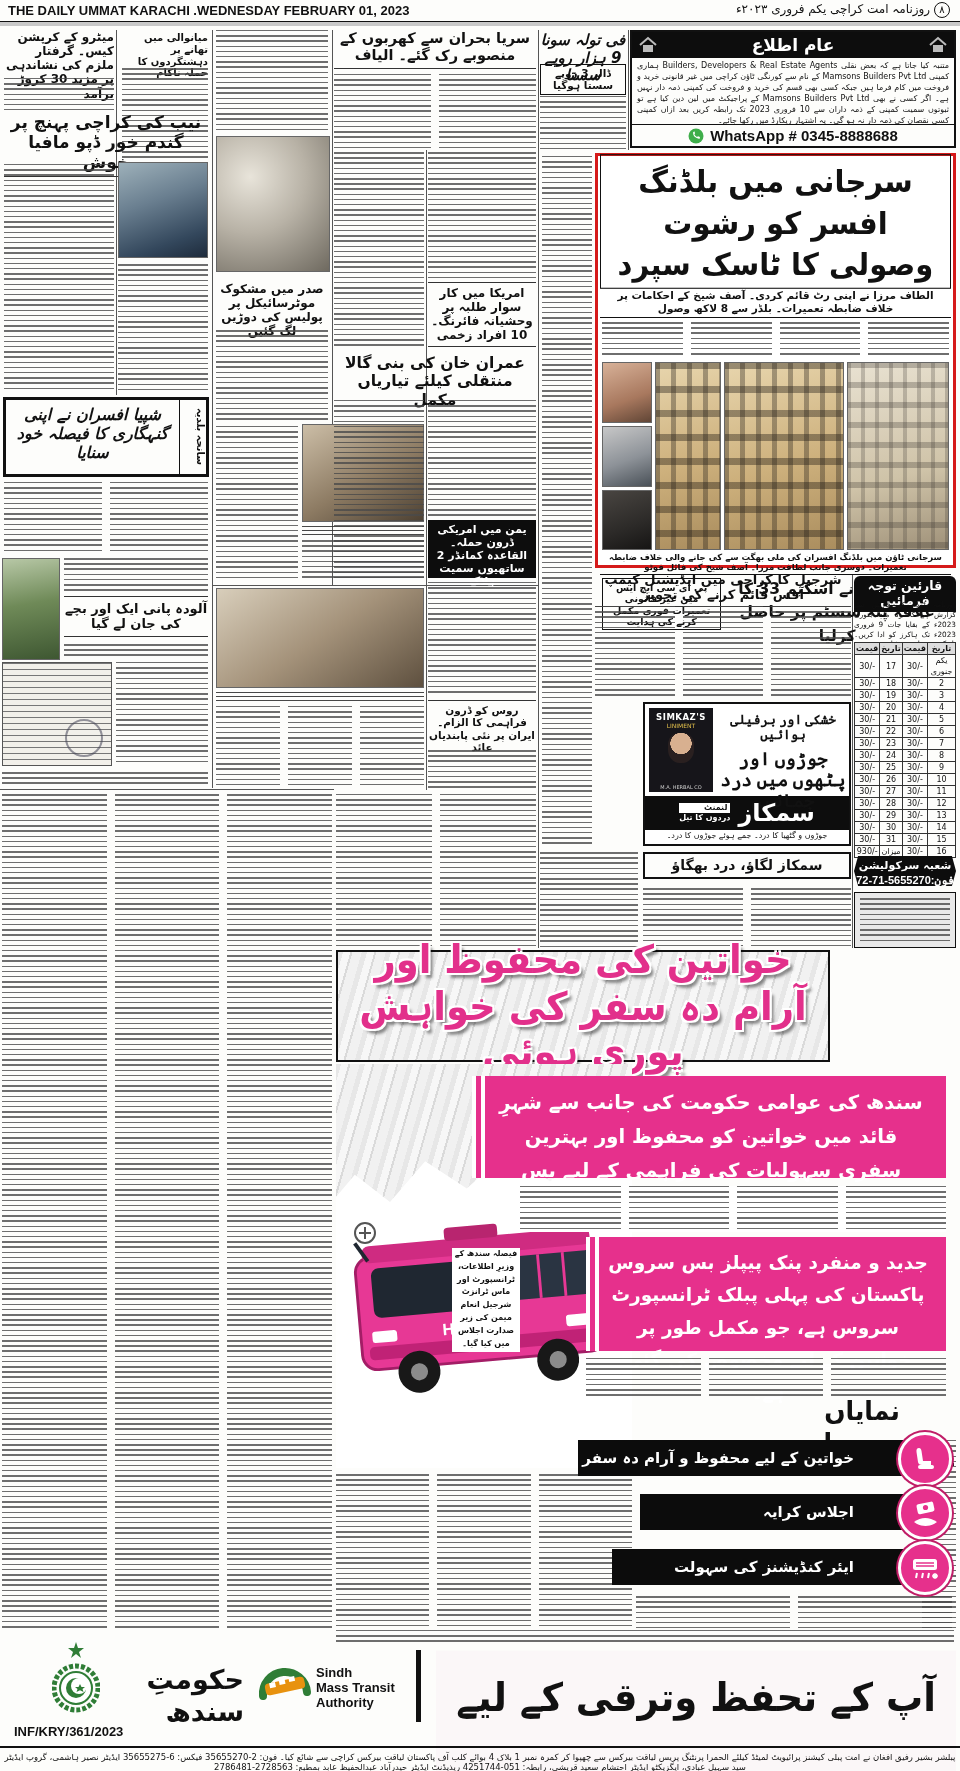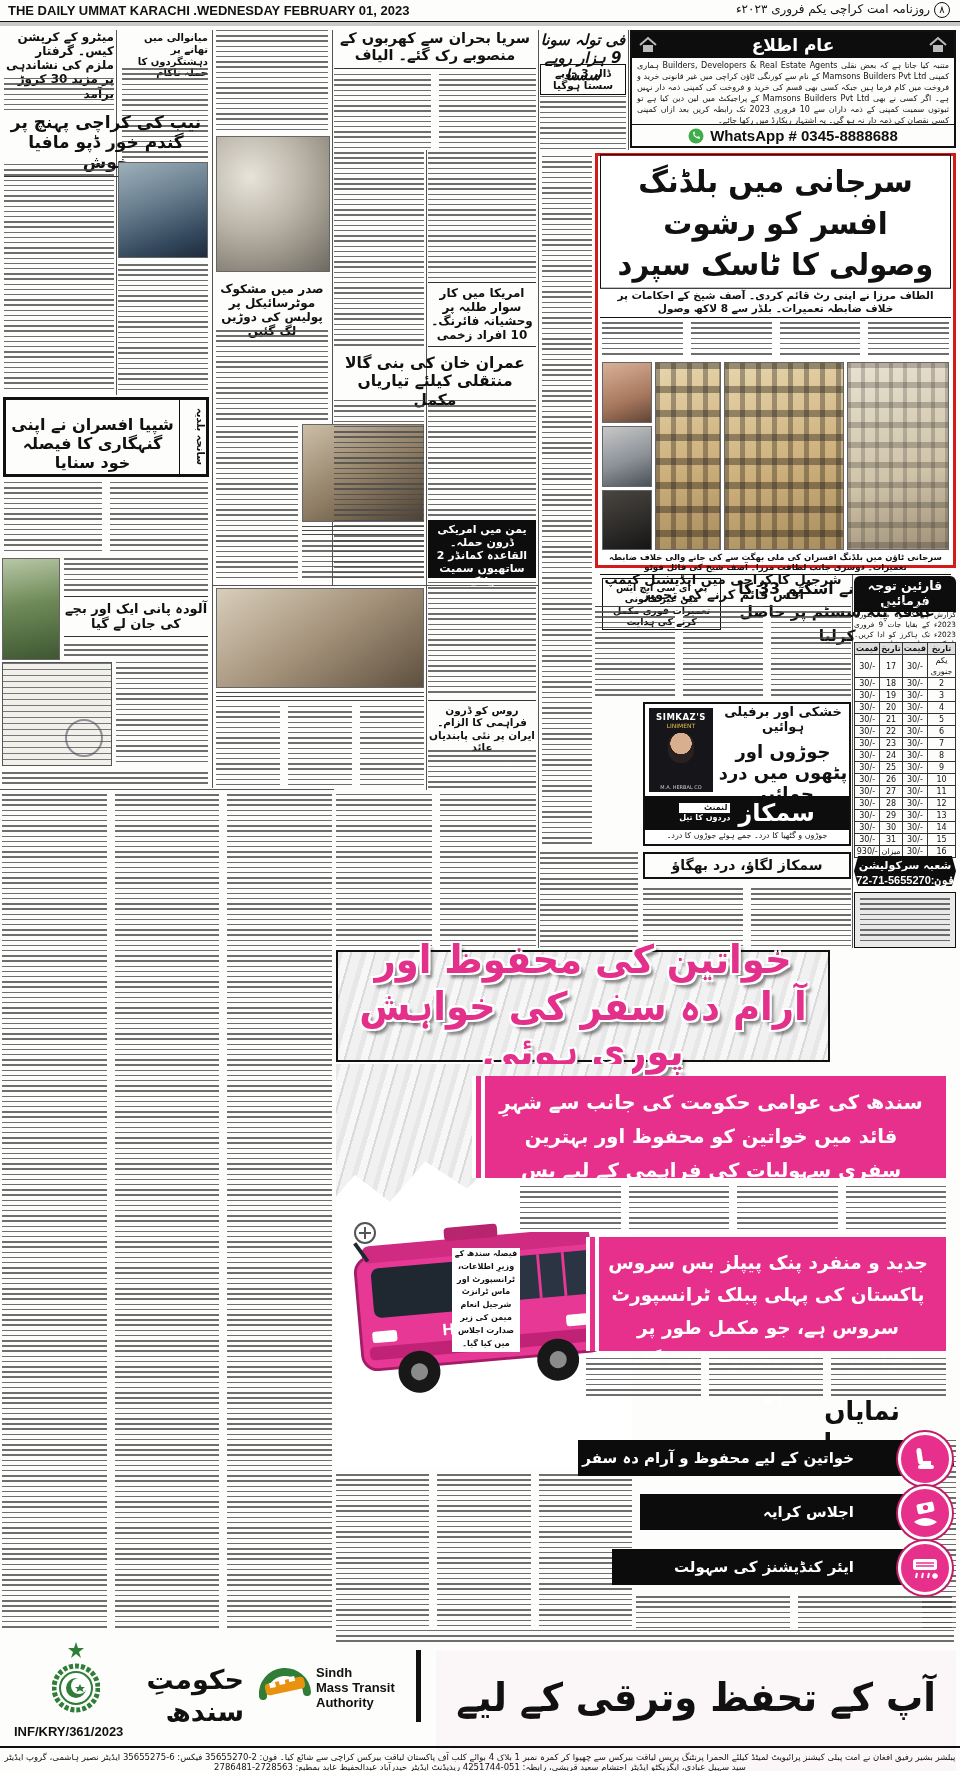--- a/index.html
+++ b/index.html
@@ -65,21 +65,21 @@
   <div class="abs bt" style="left:122px;top:68px;width:86px;height:90px;"></div>
 
   <div class="abs rtl h c" style="left:4px;top:112px;width:204px;font-size:17px;border-bottom:1px solid #333;padding-bottom:4px;">نیب کی کراچی پہنچ پر گندم خور ڈپو مافیا خوش</div>
 
   <div class="abs bt" style="left:4px;top:164px;width:110px;height:228px;"></div>
   <div class="abs ph" style="left:118px;top:162px;width:90px;height:96px;background:linear-gradient(160deg,#9fb2bb 0%,#6a7f90 40%,#33475c 78%,#1d2a3a 100%);"></div>
   <div class="abs bt" style="left:118px;top:264px;width:90px;height:128px;"></div>
 
   <div class="abs" style="left:3px;top:397px;width:206px;height:80px;border:3px solid #111;display:flex;direction:rtl;">
     <div style="width:26px;border-left:1px solid #111;font-size:10px;font-weight:bold;writing-mode:vertical-rl;text-align:center;">سانحہ بلدیہ</div>
-    <div class="h c" style="flex:1;font-size:16px;padding:16px 4px;">شپیا افسران نے اپنی گنہگاری کا فیصلہ خود سنایا</div>
+    <div class="h c" style="flex:1;font-size:16px;padding:6px 4px;font-style:italic;">شپیا افسران نے اپنی گنہگاری کا فیصلہ خود سنایا</div>
   </div>
   <div class="abs cols" style="left:4px;top:482px;width:204px;height:72px;">
     <div class="bt"></div>
       <div class="bt"></div>
   </div>
 
   <div class="abs ph" style="left:2px;top:558px;width:58px;height:102px;background:linear-gradient(170deg,#b9c9a8 0%,#6f8a58 45%,#3d5631 100%);"></div>
   <div class="abs bt" style="left:64px;top:558px;width:144px;height:34px;"></div>
   <div class="abs rtl h c" style="left:64px;top:596px;width:144px;font-size:13px;border-top:1px solid #333;border-bottom:1px solid #333;padding:4px 0;">آلودہ پانی ایک اور بچے کی جان لے گیا</div>
   <div class="abs bt" style="left:64px;top:644px;width:144px;height:12px;"></div>
@@ -189,21 +189,21 @@
   <div class="abs bt" style="left:542px;top:572px;width:50px;height:274px;"></div>
 
   <div class="abs" style="left:643px;top:702px;width:208px;height:144px;border:2px solid #111;background:#fff;">
     <div style="display:flex;height:92px;">
       <div style="width:64px;background:#16151a;margin:4px;position:relative;color:#fff;text-align:center;">
         <div class="h" style="font-size:8.5px;padding-top:4px;letter-spacing:.5px;">SIMKAZ'S</div>
         <div style="font-size:6px;color:#e3c04c;">LINIMENT</div>
         <div style="width:26px;height:30px;margin:4px auto 0;background:radial-gradient(circle at 50% 35%,#d8b090 0 45%,#2a2020 46%);border-radius:40% 40% 45% 45%;"></div>
         <div style="font-size:5px;color:#ccc;position:absolute;bottom:2px;left:0;right:0;">M.A. HERBAL CO</div>
       </div>
-      <div class="rtl c" style="flex:1;">
+      <div class="rtl c" style="flex:1;padding-top:8px;font-family:Liberation Serif, serif;">
         <div class="h" style="font-size:13px;">خشکی اور برفیلی ہوائیں</div>
         <div class="h" style="font-size:18px;margin-top:6px;">جوڑوں اور پٹھوں میں درد جمائیں</div>
       </div>
     </div>
     <div class="blackbox" style="height:34px;display:flex;direction:rtl;align-items:center;justify-content:center;gap:8px;">
       <span class="h" style="font-size:24px;">سمکاز</span>
       <span style="display:flex;flex-direction:column;font-size:8px;line-height:1.2;">
         <b style="background:#fff;color:#111;padding:0 3px;">لنمنٹ</b>
         <b>دردوں کا تیل</b>
       </span>

